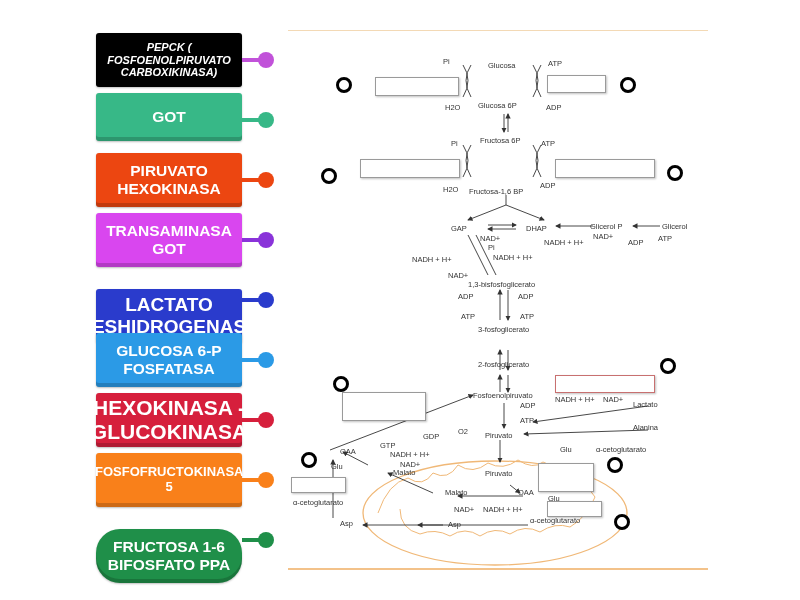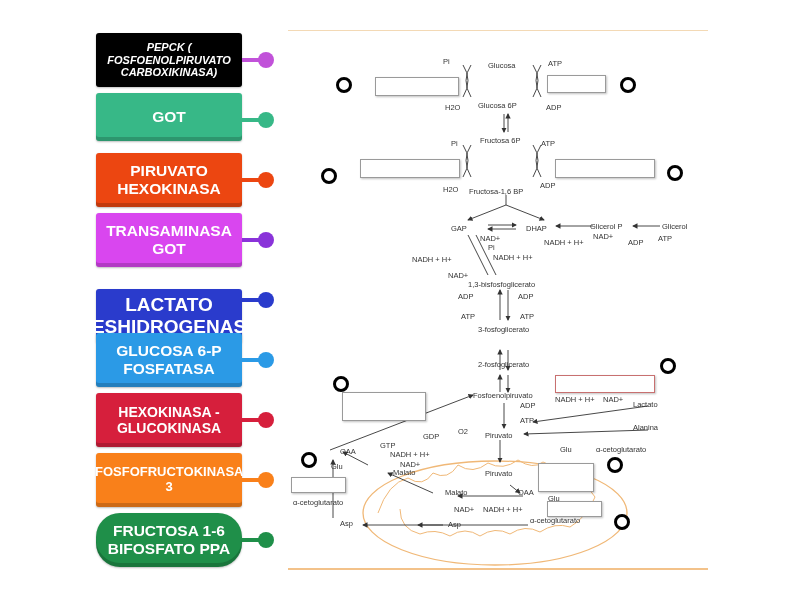--- a/index.html
+++ b/index.html
@@ -43,31 +43,31 @@
     <div class="tile" style="top: 273px; height: 54px; background: rgb(42, 59, 204); font-size: 19px; margin-top: 16px;">
       <span>LACTATO DESHIDROGENASA</span>
     </div>
     <div class="conn" style="left: 242px; top: 298px; width: 18px; background: rgb(42, 59, 204);"></div>
     <div class="dot" style="left: 258px; top: 292px; background: rgb(42, 59, 204);"></div>
     <div class="tile" style="top: 333px; height: 54px; background: rgb(43, 154, 230); font-size: 15.5px;">
       <span>GLUCOSA 6-P FOSFATASA</span>
     </div>
     <div class="conn" style="left: 242px; top: 358px; width: 18px; background: rgb(43, 154, 230);"></div>
     <div class="dot" style="left: 258px; top: 352px; background: rgb(43, 154, 230);"></div>
-    <div class="tile" style="top: 393px; height: 54px; background: rgb(214, 31, 60); font-size: 14px;">
+    <div class="tile" style="top: 393px; height: 54px; background: rgb(214, 31, 60); font-size: 21px;">
       <span>HEXOKINASA - GLUCOKINASA</span>
     </div>
     <div class="conn" style="left: 242px; top: 418px; width: 18px; background: rgb(214, 31, 60);"></div>
     <div class="dot" style="left: 258px; top: 412px; background: rgb(214, 31, 60);"></div>
     <div class="tile" style="top: 453px; height: 54px; background: rgb(249, 128, 26); font-size: 13px;">
-      <span>FOSFOFRUCTOKINASA 3</span>
+      <span>FOSFOFRUCTOKINASA 5</span>
     </div>
     <div class="conn" style="left: 242px; top: 478px; width: 18px; background: rgb(249, 128, 26);"></div>
     <div class="dot" style="left: 258px; top: 472px; background: rgb(249, 128, 26);"></div>
-    <div class="tile" style="top: 513px; height: 54px; background: rgb(31, 143, 73); font-size: 15.5px; border-radius: 24px;">
+    <div class="tile" style="top: 529px; height: 54px; background: rgb(31, 143, 73); font-size: 15.5px; border-radius: 24px;">
       <span>FRUCTOSA 1-6 BIFOSFATO PPA</span>
     </div>
     <div class="conn" style="left: 242px; top: 538px; width: 18px; background: rgb(31, 143, 73);"></div>
     <div class="dot" style="left: 258px; top: 532px; background: rgb(31, 143, 73);"></div>
   </div>
 
 <div class="panel-line" style="top:30px;"></div>
 <div class="panel-line bottom" style="top:568px;"></div>
 
 <svg class="diagram" width="420" height="540">

